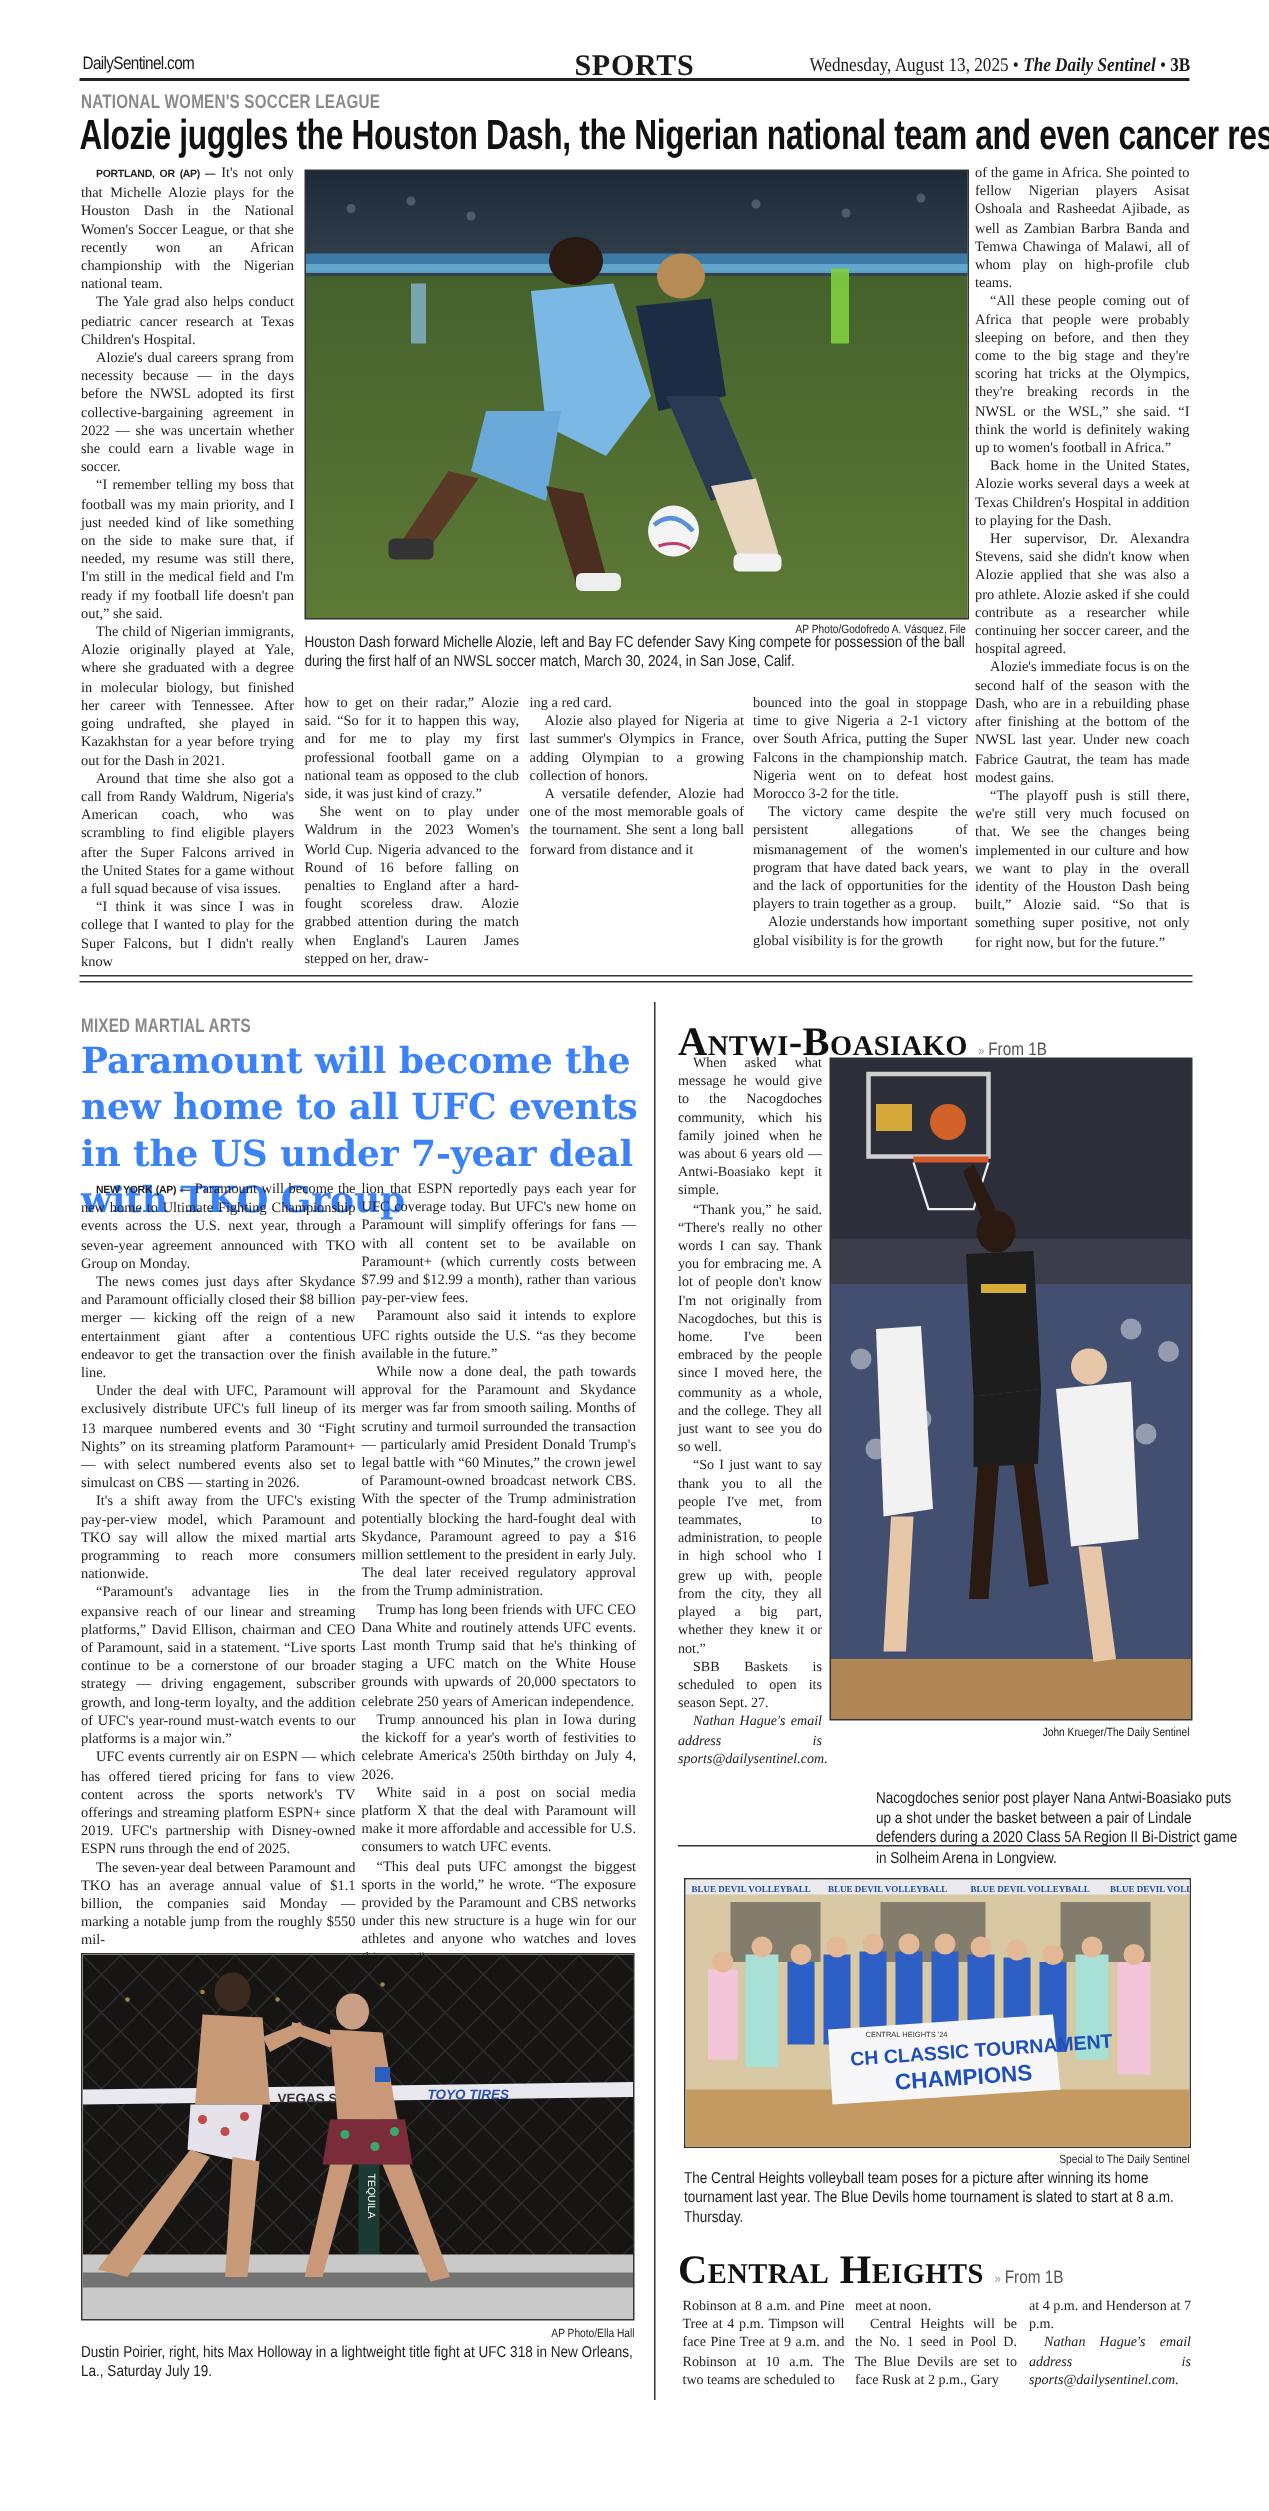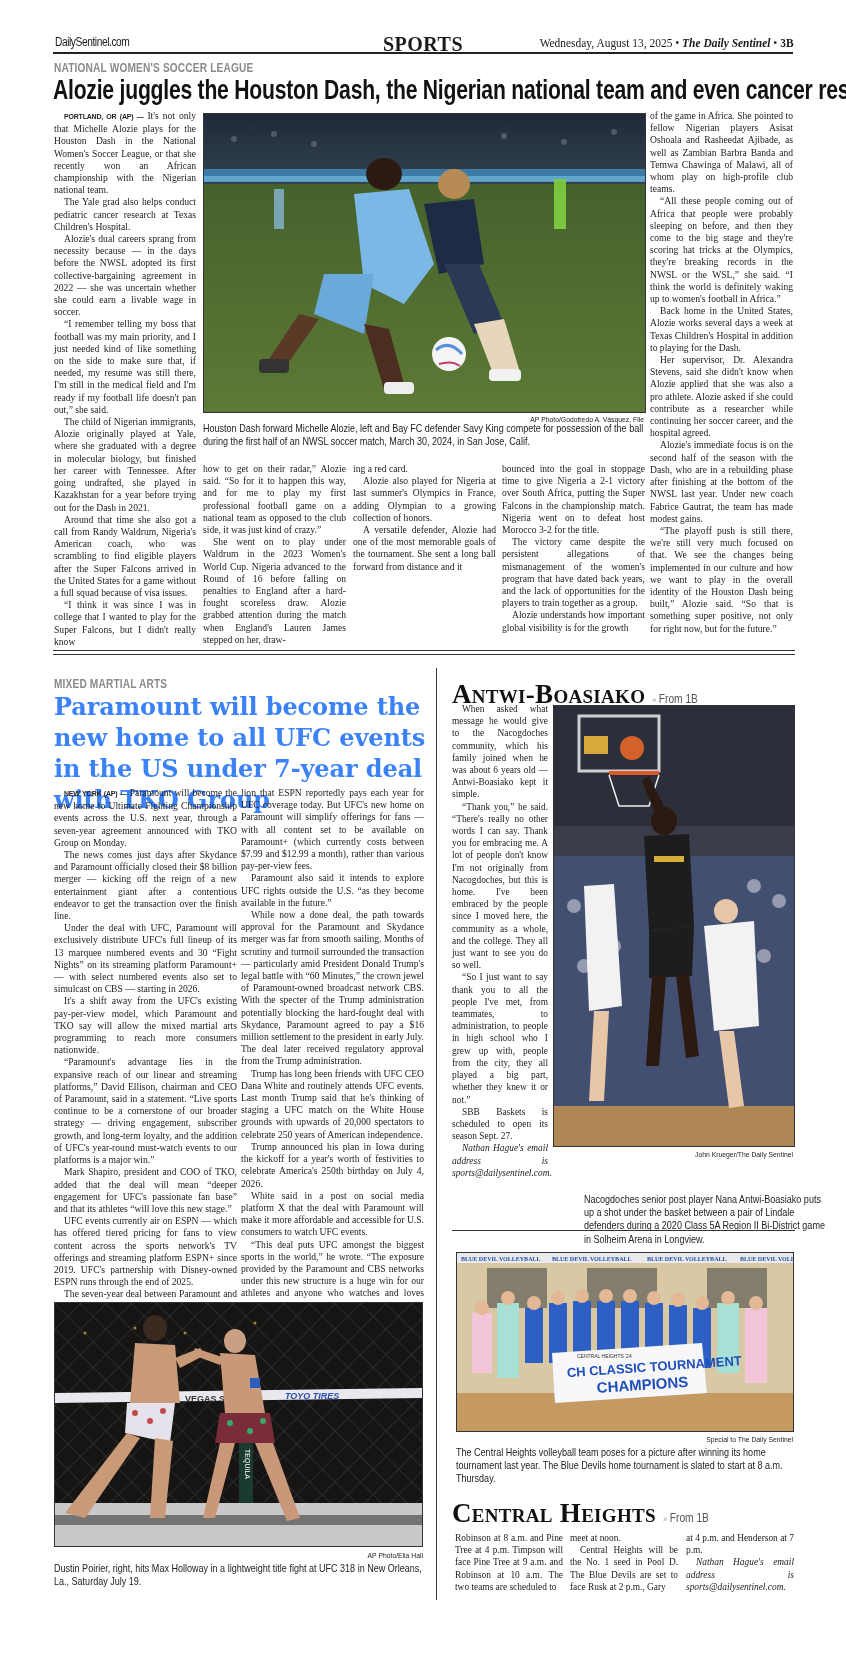--- a/index.html
+++ b/index.html
@@ -140,21 +140,20 @@
 
 <div class="abs kicker" style="left:54px;top:676px;">MIXED MARTIAL ARTS</div>
 <div class="abs serif-head" style="left:54px;top:691px;width:380px;">Paramount will become the new home to all UFC events in the US under 7-year deal with TKO Group</div>
 
 <div class="abs body-text" style="left:54px;top:787px;width:183px;">
   <p><span class="dateline">NEW YORK (AP) —</span> <span>Paramount will become the new home to Ultimate Fighting Championship events across the U.S. next year, through a seven-year agreement announced with TKO Group on Monday.</span></p>
   <p>The news comes just days after Skydance and Paramount officially closed their $8 billion merger — kicking off the reign of a new entertainment giant after a contentious endeavor to get the transaction over the finish line.</p>
   <p>Under the deal with UFC, Paramount will exclusively distribute UFC's full lineup of its 13 marquee numbered events and 30 “Fight Nights” on its streaming platform Paramount+ — with select numbered events also set to simulcast on CBS — starting in 2026.</p>
   <p>It's a shift away from the UFC's existing pay-per-view model, which Paramount and TKO say will allow the mixed martial arts programming to reach more consumers nationwide.</p>
   <p>“Paramount's advantage lies in the expansive reach of our linear and streaming platforms,” David Ellison, chairman and CEO of Paramount, said in a statement. “Live sports continue to be a cornerstone of our broader strategy — driving engagement, subscriber growth, and long-term loyalty, and the addition of UFC's year-round must-watch events to our platforms is a major win.”</p>
-  <p>Mark Shapiro, president and COO of TKO, added that the deal will mean “deeper engagement for UFC's passionate fan base” and that its athletes “will love this new stage.”</p>
   <p>UFC events currently air on ESPN — which has offered tiered pricing for fans to view content across the sports network's TV offerings and streaming platform ESPN+ since 2019. UFC's partnership with Disney-owned ESPN runs through the end of 2025.</p>
   <p>The seven-year deal between Paramount and TKO has an average annual value of $1.1 billion, the companies said Monday — marking a notable jump from the roughly $550 mil-</p>
 </div>
 <div class="abs body-text" style="left:241px;top:787px;width:183px;">
   <p class="noindent">lion that ESPN reportedly pays each year for UFC coverage today. But UFC's new home on Paramount will simplify offerings for fans — with all content set to be available on Paramount+ (which currently costs between $7.99 and $12.99 a month), rather than various pay-per-view fees.</p>
   <p>Paramount also said it intends to explore UFC rights outside the U.S. “as they become available in the future.”</p>
   <p>While now a done deal, the path towards approval for the Paramount and Skydance merger was far from smooth sailing. Months of scrutiny and turmoil surrounded the transaction — particularly amid President Donald Trump's legal battle with “60 Minutes,” the crown jewel of Paramount-owned broadcast network CBS. With the specter of the Trump administration potentially blocking the hard-fought deal with Skydance, Paramount agreed to pay a $16 million settlement to the president in early July. The deal later received regulatory approval from the Trump administration.</p>
   <p>Trump has long been friends with UFC CEO Dana White and routinely attends UFC events. Last month Trump said that he's thinking of staging a UFC match on the White House grounds with upwards of 20,000 spectators to celebrate 250 years of American independence.</p>
   <p>Trump announced his plan in Iowa during the kickoff for a year's worth of festivities to celebrate America's 250th birthday on July 4, 2026.</p>
   <p>White said in a post on social media platform X that the deal with Paramount will make it more affordable and accessible for U.S. consumers to watch UFC events.</p>

